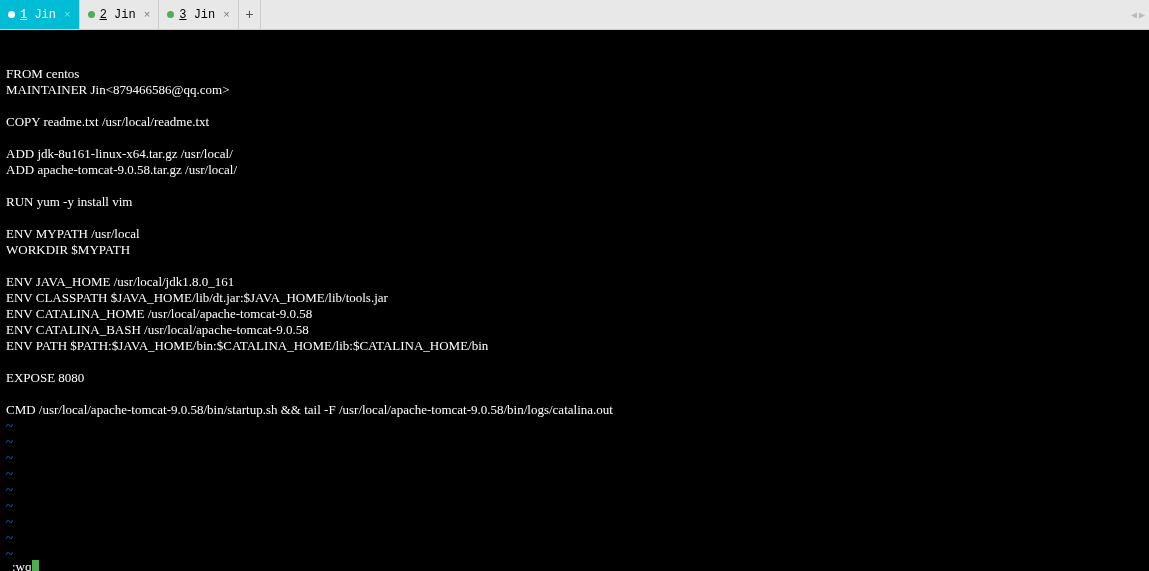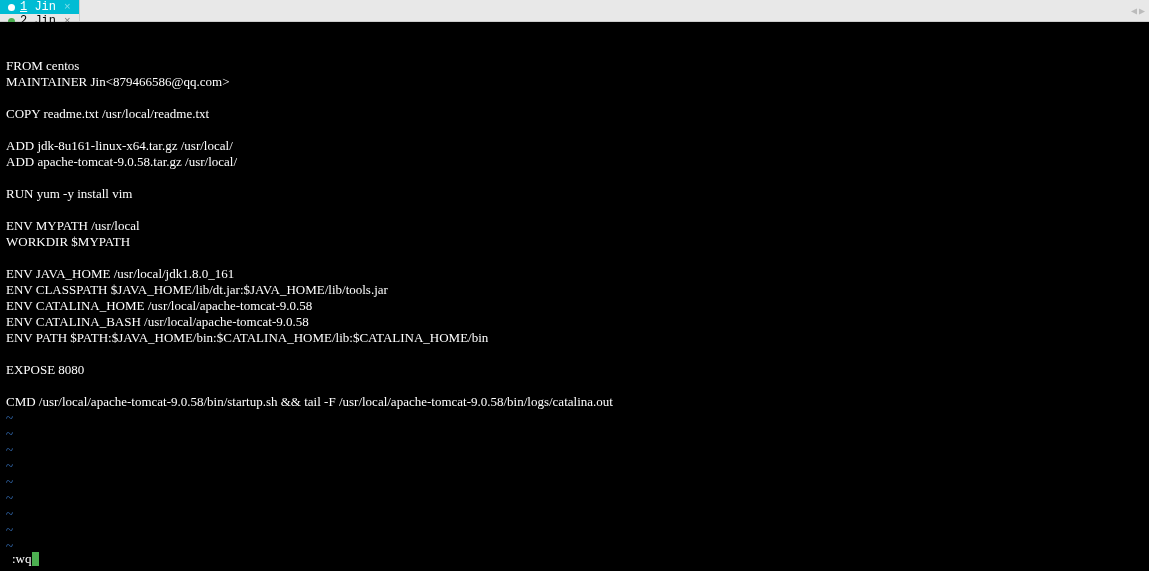--- a/index.html
+++ b/index.html
@@ -9,26 +9,25 @@
     }
     body {
       font-family: Consolas, "Courier New", monospace;
       background: #e8e8e8;
       width: 1149px;
       height: 571px;
       overflow: hidden;
     }
     .tab-bar {
       display: flex;
-      align-items: flex-start;
+      align-items: flex-end;
       background: #e8e8e8;
-      height: 22px;
+      height: 30px;
       border-bottom: 1px solid #ccc;
       position: relative;
-      flex-direction: column;
     }
     .tab {
       display: flex;
       align-items: center;
       padding: 0 8px;
       height: 100%;
       font-size: 12px;
       cursor: pointer;
       border-right: 1px solid #ccc;
       gap: 5px;

